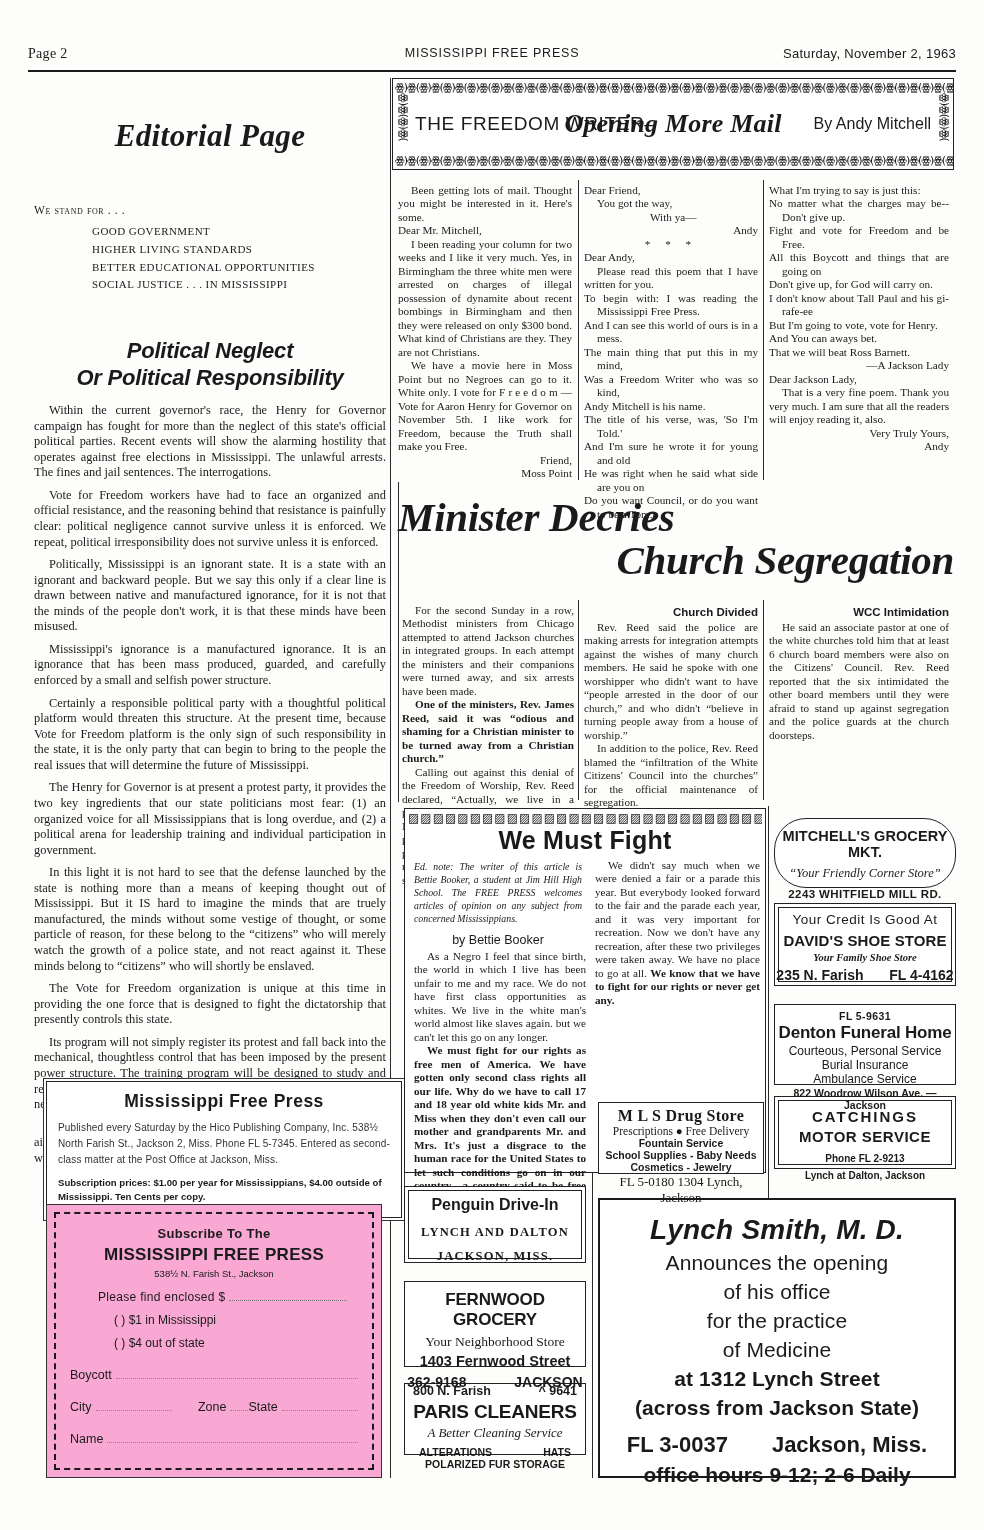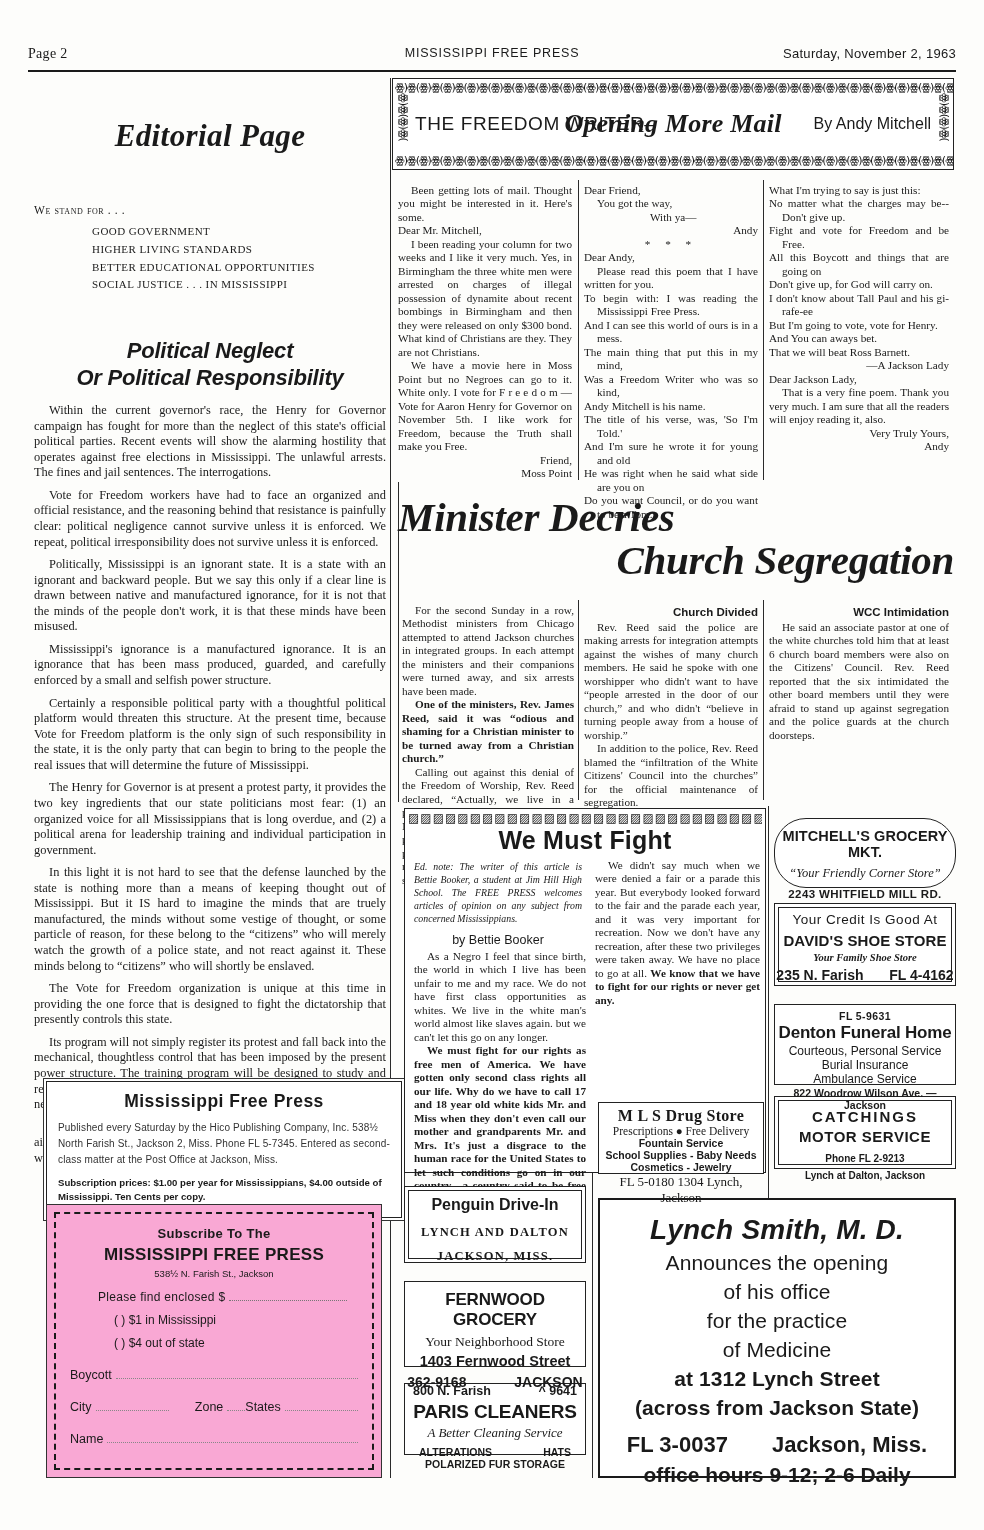--- a/index.html
+++ b/index.html
@@ -418,21 +418,21 @@
       <div class="cp-field">
         <span class="lbl">Boycott</span>
         <span class="dots"></span>
       </div>
       <div class="cp-field">
         <span class="lbl">City</span>
         <span class="dots"></span>
         <span class="gap"></span>
         <span class="lbl">Zone</span>
         <span class="dots" style="max-width:18px;"></span>
-        <span class="lbl">States</span>
+        <span class="lbl">State</span>
         <span class="dots"></span>
       </div>
       <div class="cp-field">
         <span class="lbl">Name</span>
         <span class="dots"></span>
       </div>
     </div>
   </div>
 
   <div class="fw-banner">

